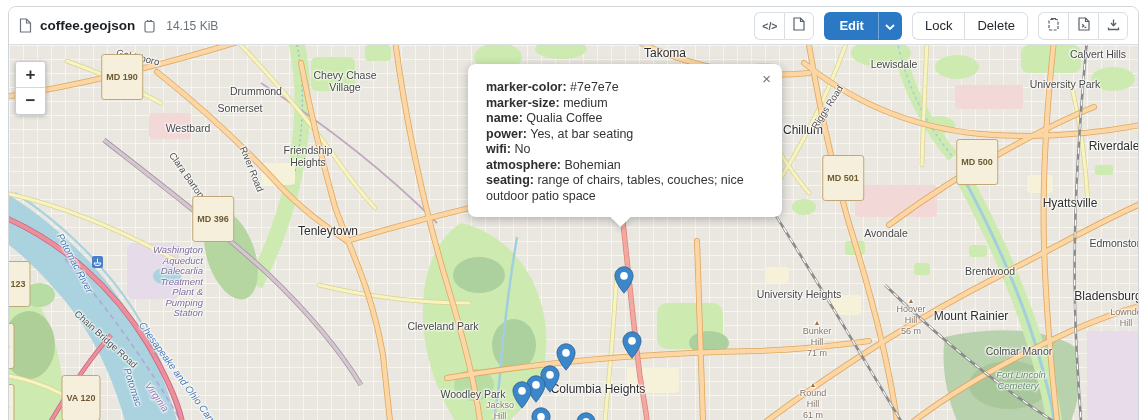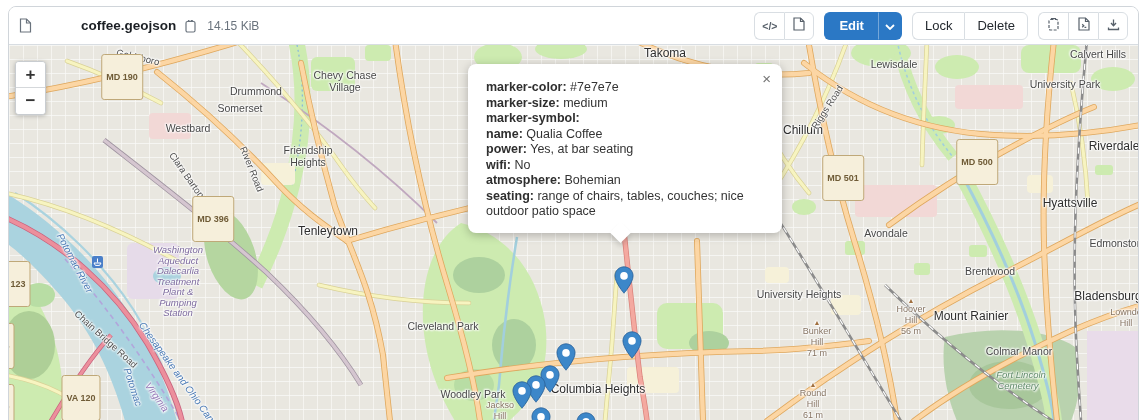--- a/index.html
+++ b/index.html
@@ -1,20 +1,20 @@
 <!DOCTYPE html>
 <html style="--accent: #2b78c5;"><head>
 <meta charset="utf-8">
 <style>
   html,body{margin:0;padding:0;background:#fff;font-family:"Liberation Sans","DejaVu Sans",sans-serif;}
   .stage{position:relative;width:1147px;height:420px;overflow:hidden;background:#fff;}
   .card{position:absolute;left:8px;top:6px;width:1131px;height:500px;border:1px solid #d0d5da;border-radius:8px 8px 0 0;overflow:hidden;background:#fff;box-sizing:border-box;}
   
   .hdr{height:37px;display:flex;align-items:center;padding:0 10px;border-bottom:1px solid #d8dde2;background:#fff;gap:8px;}
-  .fname{font-weight:bold;font-size:13.5px;color:#1b1f24;margin-left:41px;}
+  .fname{font-weight:bold;font-size:13.5px;color:#1b1f24;}
   .fsize{font-size:12px;color:#6a737d;margin-left:2px;}
   .hicon{display:inline-flex;align-items:center;color:#6a737d;}
   .hdr-right{margin-left:auto;display:flex;align-items:center;gap:10px;}
   .btn{display:inline-flex;align-items:center;justify-content:center;height:28px;background:#fff;border:1px solid #d9dee3;color:#24292f;font-size:13px;padding:0 12px;cursor:pointer;box-sizing:border-box;}
   .grp{display:flex;}
   .grp .btn{border-radius:0;border-right-width:0;}
   .grp .btn:first-child{border-radius:6px 0 0 6px;}
   .grp .btn:last-child{border-radius:0 6px 6px 0;border-right-width:1px;}
   .grp .btn:only-child{border-radius:6px;border-right-width:1px;}
   .btn-icon{padding:0;width:30px;color:#57606a;}
@@ -25,21 +25,21 @@
   .map{position:relative;width:1129px;height:376px;overflow:hidden;background:#e9e7e0;cursor:grab;}
   .map svg.base{position:absolute;left:0;top:0;}
   .ml{position:absolute;white-space:nowrap;transform:translate(-50%,-50%);z-index:20;pointer-events:none;
       text-shadow:0 0 2px #fff,0 0 2px #fff,0 0 3px #fff,1px 1px 2px #fff,-1px -1px 2px #fff;}
   .pl-town{font-size:12px;color:#2d2d2d;}
   .pl-suburb{font-size:10.5px;color:#474747;}
   .pl-cem{font-size:9.5px;font-style:italic;color:#5f8a68;}
   .rl{font-size:9.5px;color:#4f4f4f;}
   .wl{font-size:10px;font-style:italic;color:#4a7ab5;}
   .bl{font-size:10px;font-style:italic;color:#9579b8;}
-  .area{font-size:9.5px;font-style:italic;color:#7d6a9e;text-align:center;transform:translate(-50%,0);line-height:10.5px;white-space:nowrap;}
+  .area{font-size:9.5px;font-style:italic;color:#7d6a9e;text-align:right;transform:translate(-50%,0);line-height:10.5px;white-space:nowrap;}
   .hill{font-size:9px;color:#857361;text-align:center;transform:translate(-50%,0);line-height:11px;}
   .hill .peak{color:#a1703f;font-size:7px;line-height:7px;}
   .shield{font-size:9px;font-weight:bold;color:#6f5b36;background:#f6efdb;border:1px solid #bfa878;border-radius:3px;padding:16px 4px;line-height:12px;text-shadow:none;}
   .marker{position:absolute;width:20px;height:28px;z-index:30;cursor:pointer;}
   .zoomctl{position:absolute;left:6px;top:16px;width:29px;background:#fff;border:1px solid #c8ccd0;border-radius:4px;box-shadow:0 1px 4px rgba(0,0,0,.25);z-index:60;overflow:hidden;}
   .zbtn{display:block;width:100%;height:26px;border:none;background:#fff;font-size:17px;font-weight:bold;color:#333;cursor:pointer;padding:0;line-height:26px;}
   .zbtn:first-child{border-bottom:1px solid #d5d8db;}
   
   .popup{position:absolute;left:459px;top:19px;width:314px;box-sizing:border-box;background:#fff;border-radius:8px;
          box-shadow:0 2px 10px rgba(0,0,0,.25);padding:16px 16px 13px 18px;z-index:50;font-size:12.5px;color:#333;line-height:15.5px;}
@@ -392,21 +392,20 @@
     <div class="zoomctl">
       <button class="zbtn">+</button>
       <button class="zbtn">−</button>
     </div>
 
     <div class="popup">
       <button class="close">×</button>
       <div id="popup-rows">
             <div class="prow"><b>marker-color:</b> #7e7e7e</div>
             <div class="prow"><b>marker-size:</b> medium</div>
-            <div class="prow"><b>marker-symbol:</b></div>
             <div class="prow"><b>name:</b> Qualia Coffee</div>
             <div class="prow"><b>power:</b> Yes, at bar seating</div>
             <div class="prow"><b>wifi:</b> No</div>
             <div class="prow"><b>atmosphere:</b> Bohemian</div>
             <div class="prow"><b>seating:</b> range of chairs, tables, couches; nice outdoor patio space</div>
           </div>
     </div>
   </div>
  </div>
 </div>

